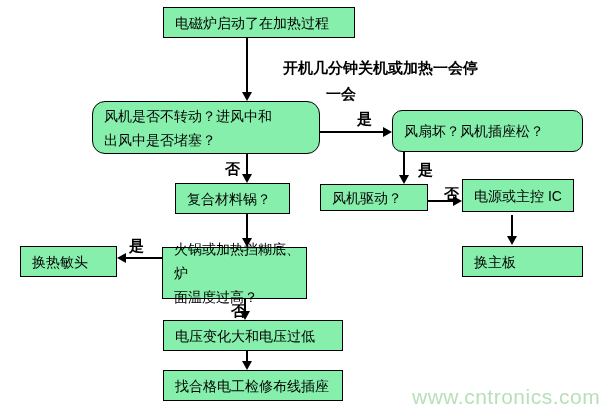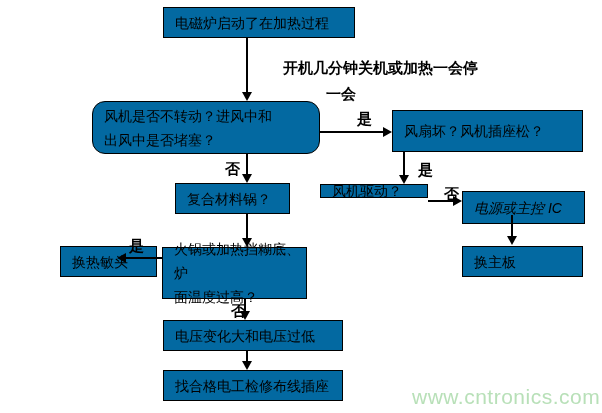--- a/index.html
+++ b/index.html
@@ -3,21 +3,21 @@
 <meta charset="utf-8">
 <style>
   html,body{margin:0;padding:0;background:#ffffff;}
   .canvas{
     position:relative;width:602px;height:413px;background:#ffffff;
     font-family:"Liberation Sans","DejaVu Sans",sans-serif;color:#000;
     overflow:hidden;
   }
   .node{
     position:absolute;box-sizing:border-box;
-    border:1.5px solid #000;background:#0369a1;
+    border:1.5px solid #000;background:#86efac;
     font-size:14px;line-height:24px;
     display:flex;align-items:center;
     padding:1px 6px 1px 11px;
     white-space:pre-line;
   }
   .vline{position:absolute;width:2px;background:#000;}
   .hline{position:absolute;height:2px;background:#000;}
   .head-down{position:absolute;width:0;height:0;
     border-left:5px solid transparent;border-right:5px solid transparent;
     border-top:9px solid #000;}
@@ -35,34 +35,34 @@
 </head>
 <body>
 
 <div class="canvas">
 
   <div class="node" style="left:163px;top:7px;width:192px;height:31px;">电磁炉启动了在加热过程</div>
 
   <div class="node" style="left:92px;top:101px;width:228px;height:53px;border-radius:13px;">风机是否不转动？进风中和
 出风中是否堵塞？</div>
 
-  <div class="node" style="left:392px;top:110px;width:191px;height:42px;">风扇坏？风机插座松？</div>
+  <div class="node" style="left:392px;top:110px;width:191px;height:42px;border-radius:10px;">风扇坏？风机插座松？</div>
 
-  <div class="node" style="left:320px;top:184px;width:108px;height:14px;text-align:center;">风机驱动？</div>
+  <div class="node" style="left:320px;top:184px;width:108px;height:27px;text-align:center;">风机驱动？</div>
 
-  <div class="node" style="left:462px;top:191px;width:123px;height:33px;font-style:italic;">电源或主控 IC</div>
+  <div class="node" style="left:462px;top:179px;width:112px;height:33px;">电源或主控 IC</div>
 
   <div class="node" style="left:462px;top:246px;width:121px;height:31px;">换主板</div>
 
   <div class="node" style="left:175px;top:183px;width:115px;height:31px;">复合材料锅？</div>
 
   <div class="node" style="left:162px;top:247px;width:145px;height:52px;">火锅或加热挡糊底、炉
 面温度过高？</div>
 
-  <div class="node" style="left:20px;top:246px;width:97px;height:31px;margin-left:40px;">换热敏头</div>
+  <div class="node" style="left:20px;top:246px;width:97px;height:31px;">换热敏头</div>
 
   <div class="node" style="left:163px;top:320px;width:180px;height:31px;">电压变化大和电压过低</div>
 
   <div class="node" style="left:163px;top:370px;width:180px;height:31px;">找合格电工检修布线插座</div>
 
   <div class="note-line" style="left:255px;top:59px;margin-left:28px;">开机几分钟关机或加热一会停</div>
   <div class="note-line" style="left:326px;top:85px;">一会</div>
 
   <div class="vline" style="left:246px;top:38px;height:55px;"></div>
   <div class="head-down" style="left:242px;top:92px;"></div>

